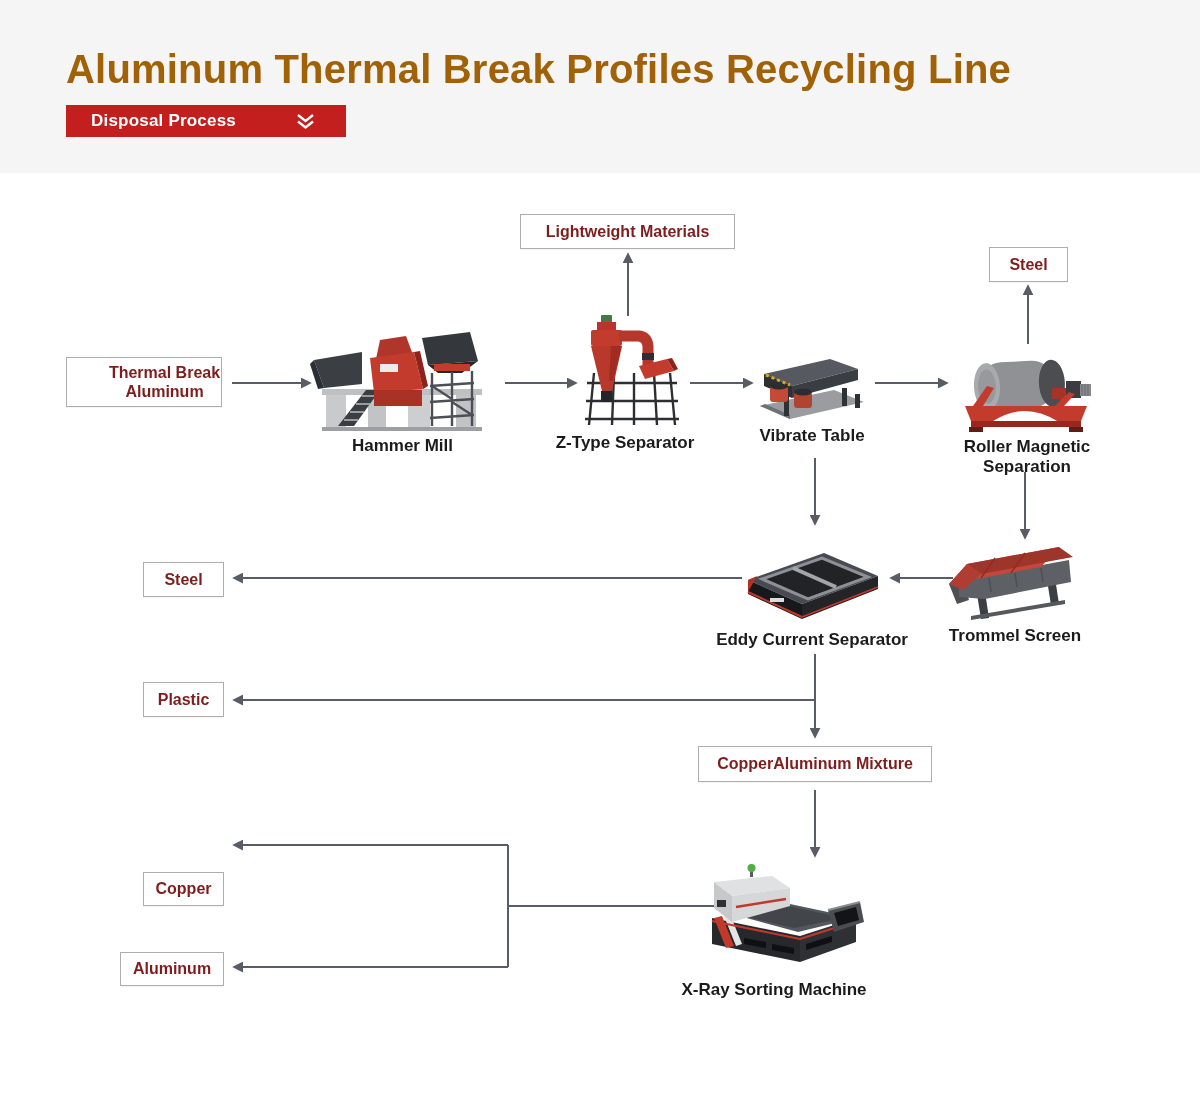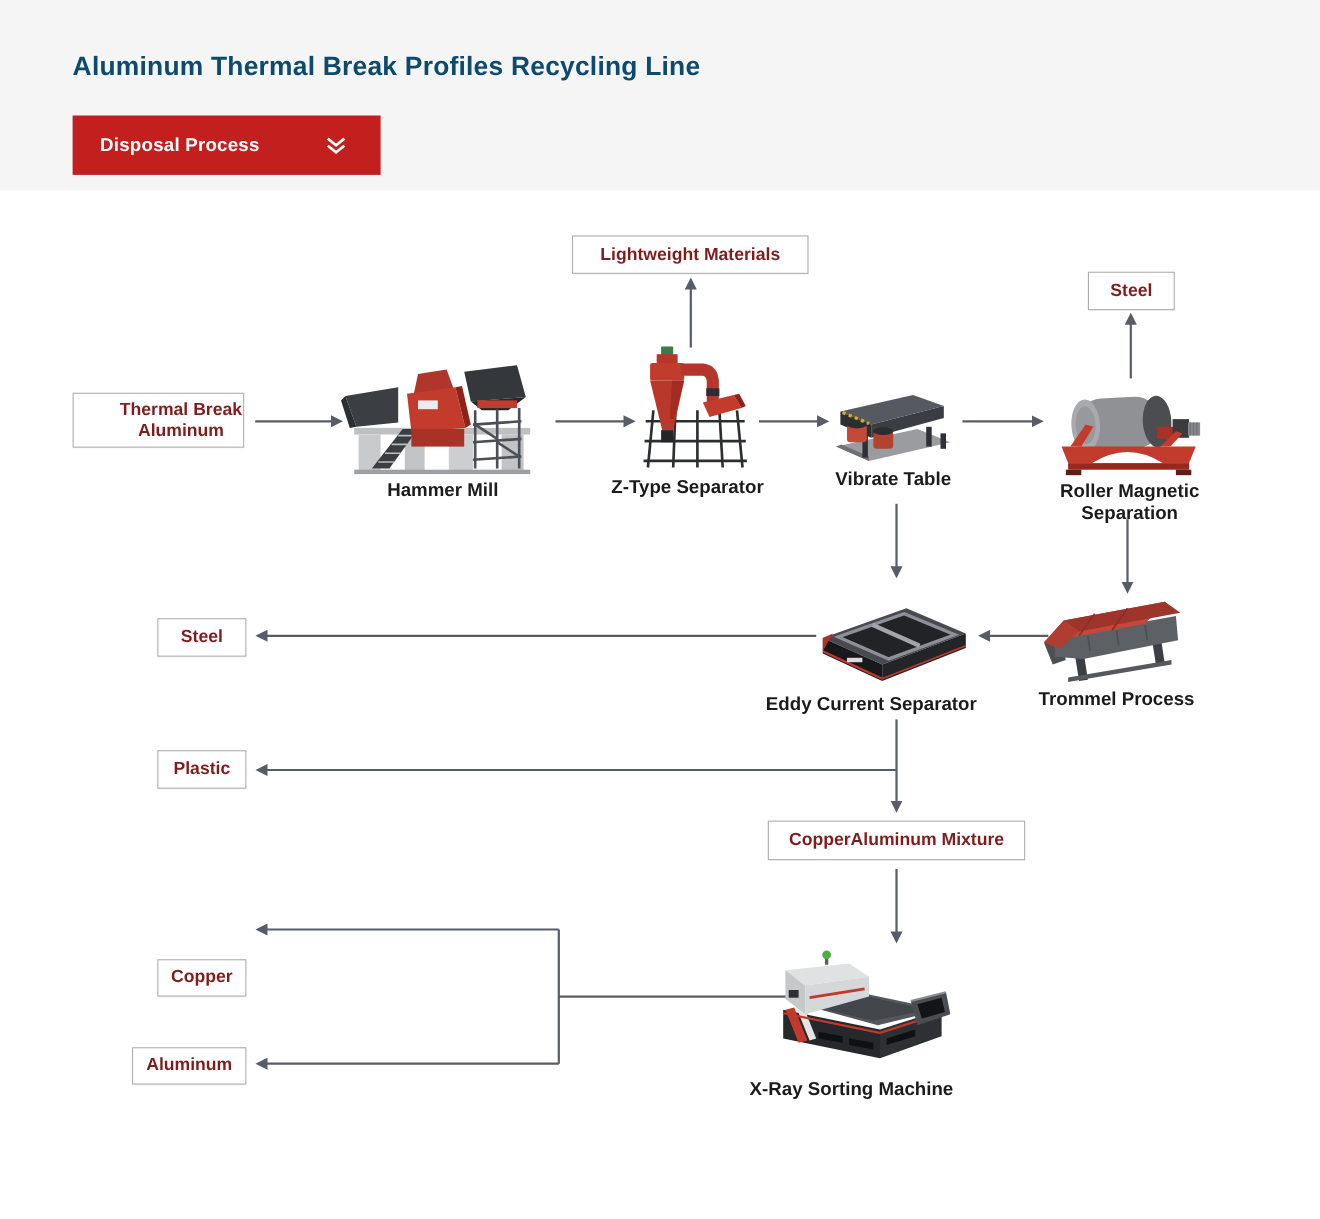--- a/index.html
+++ b/index.html
@@ -4,24 +4,24 @@
 <title>Aluminum Thermal Break Profiles Recycling Line</title>
 <style>
   html,body{margin:0;padding:0;background:#ffffff;}
   .page{
     position:relative;width:1200px;height:1108px;background:#ffffff;
     font-family:"Liberation Sans","DejaVu Sans",sans-serif;overflow:hidden;
   }
   .hdr{position:absolute;left:0;top:0;width:1200px;height:173px;background:#f5f5f6;}
   .title{
     position:absolute;left:66px;top:47px;margin:0;
-    font-size:24px;font-weight:700;color:#0c4a6e;letter-spacing:0.2px;white-space:nowrap;
+    font-size:40px;font-weight:700;color:#a16207;letter-spacing:0.2px;white-space:nowrap;
   }
   .disposal-btn{
-    position:absolute;left:66px;top:105px;width:280px;height:54px;
+    position:absolute;left:66px;top:105px;width:280px;height:32px;
     background:#c41f1f;border:none;cursor:pointer;
     display:flex;align-items:center;justify-content:space-between;
     padding:0 30px 0 25px;box-sizing:border-box;
   }
   .disposal-btn span{
     color:#ffffff;font-size:17px;font-weight:700;letter-spacing:0.2px;
     font-family:"Liberation Sans","DejaVu Sans",sans-serif;
   }
   .flow{position:absolute;left:0;top:0;width:1200px;height:1108px;}
   .connectors{position:absolute;left:0;top:0;}
@@ -216,24 +216,24 @@
           <line x1="96" y1="40" x2="94" y2="26"></line>
         </g>
         <polygon points="2,42 20,22 112,5 94,25" fill="#c4473b"></polygon>
         <polygon points="20,22 112,5 126,15 34,32" fill="#9e352b"></polygon>
         <polygon points="2,42 20,22 34,32 16,48" fill="#b03d32"></polygon>
         <g stroke="#8f2d24" stroke-width="1.5">
           <line x1="48" y1="16" x2="34" y2="36"></line>
             <line x1="78" y1="11" x2="64" y2="31"></line>
         </g>
       </svg>
-      <figcaption>Trommel Process</figcaption>
-    </figure>
-
-    <figure class="machine" style="left:736px;top:540px;width:152px;align-items:flex-end;">
+      <figcaption>Trommel Screen</figcaption>
+    </figure>
+
+    <figure class="machine" style="left:736px;top:540px;width:152px;">
       <svg width="152" height="86" viewBox="0 0 152 86" aria-hidden="true">
         <polygon points="12,40 88,13 142,36 66,64" fill="#474a50"></polygon>
         <polygon points="12,40 66,64 66,79 12,54" fill="#17181b"></polygon>
         <polygon points="66,64 142,36 142,49 66,79" fill="#222428"></polygon>
         <polygon points="26,39 86,18 132,37 72,59" fill="#212327" stroke="#8d9096" stroke-width="3"></polygon>
         <line x1="57" y1="28" x2="100" y2="47" stroke="#a2a5aa" stroke-width="4"></line>
         <line x1="12" y1="52" x2="66" y2="77" stroke="#c0392b" stroke-width="2"></line>
         <line x1="66" y1="77" x2="142" y2="47" stroke="#c0392b" stroke-width="1.6"></line>
         <polygon points="12,40 21,36 12,52" fill="#b03227"></polygon>
         <rect x="34" y="58" width="14" height="4" fill="#dcdcdc"></rect>

